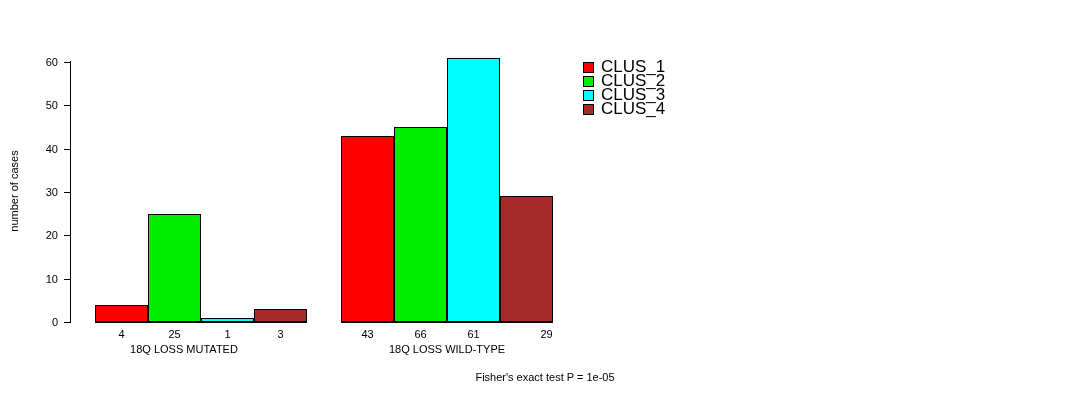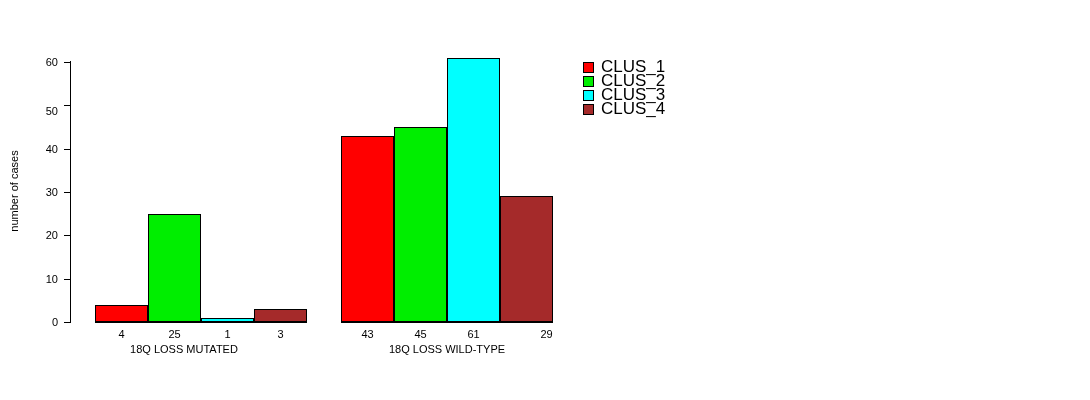--- a/index.html
+++ b/index.html
@@ -153,21 +153,21 @@
         <div class="abs y-tick-label" style="top: 317px;">0</div>
         <div class="abs y-tick-mark" style="top: 279px;"></div>
         <div class="abs y-tick-label" style="top: 274px; text-align: right;">10</div>
         <div class="abs y-tick-mark" style="top: 235px;"></div>
         <div class="abs y-tick-label" style="top: 230px;">20</div>
         <div class="abs y-tick-mark" style="top: 192px;"></div>
         <div class="abs y-tick-label" style="top: 187px;">30</div>
         <div class="abs y-tick-mark" style="top: 149px;"></div>
         <div class="abs y-tick-label" style="top: 144px;">40</div>
         <div class="abs y-tick-mark" style="top: 105px;"></div>
-        <div class="abs y-tick-label" style="top: 106px;">50</div>
+        <div class="abs y-tick-label" style="top: 100px;">50</div>
         <div class="abs y-tick-mark" style="top: 62px;"></div>
         <div class="abs y-tick-label" style="top: 57px;">60</div>
       </div>
 
     <div id="bars-layer">
         <div class="abs bar" style="left: 95px; width: 53px; height: 17px; top: 305px; background: rgb(255, 0, 0);"></div>
         <div class="abs bar" style="left: 148px; width: 53px; height: 108px; top: 214px; background: rgb(0, 238, 0);"></div>
         <div class="abs bar" style="left: 201px; width: 53px; height: 4px; top: 318px; background: rgb(0, 255, 255);"></div>
         <div class="abs bar" style="left: 254px; width: 53px; height: 13px; top: 309px; background: rgb(165, 42, 42);"></div>
         <div class="abs bar" style="left: 341px; width: 53px; height: 186px; top: 136px; background: rgb(255, 0, 0);"></div>
@@ -180,21 +180,21 @@
         <div class="abs group-baseline" style="left: 95px; width: 212px;"></div>
         <div class="abs group-baseline" style="left: 341px; width: 212px;"></div>
       </div>
 
     <div id="bar-labels-layer">
         <div class="abs bar-value-label" style="left: 95px; width: 53px;">4</div>
         <div class="abs bar-value-label" style="left: 148px; width: 53px;">25</div>
         <div class="abs bar-value-label" style="left: 201px; width: 53px;">1</div>
         <div class="abs bar-value-label" style="left: 254px; width: 53px;">3</div>
         <div class="abs bar-value-label" style="left: 341px; width: 53px;">43</div>
-        <div class="abs bar-value-label" style="left: 394px; width: 53px;">45</div>
+        <div class="abs bar-value-label" style="left: 394px; width: 53px;">66</div>
         <div class="abs bar-value-label" style="left: 447px; width: 53px;">61</div>
         <div class="abs bar-value-label" style="left: 520px; width: 53px;">29</div>
       </div>
 
     <div id="group-labels-layer">
         <div class="abs group-label" style="left: 58px; width: 252px;">18Q LOSS MUTATED</div>
         <div class="abs group-label" style="left: 321px; width: 252px; text-align: center;">18Q LOSS WILD-TYPE</div>
       </div>
 
   </div>
@@ -211,14 +211,15 @@
       <div class="legend-row">
         <span class="legend-swatch" style="background: rgb(0, 255, 255);"></span>
         <span class="legend-label">CLUS_3</span>
       </div>
       <div class="legend-row">
         <span class="legend-swatch" style="background: rgb(165, 42, 42);"></span>
         <span class="legend-label">CLUS_4</span>
       </div>
     </div>
 
+  <div class="abs" id="footer-note" style="left: 0px; width: 1090px; text-align: center;">Fisher's exact test P = 1e-05</div>
 
 </div>
 
 </body></html>

